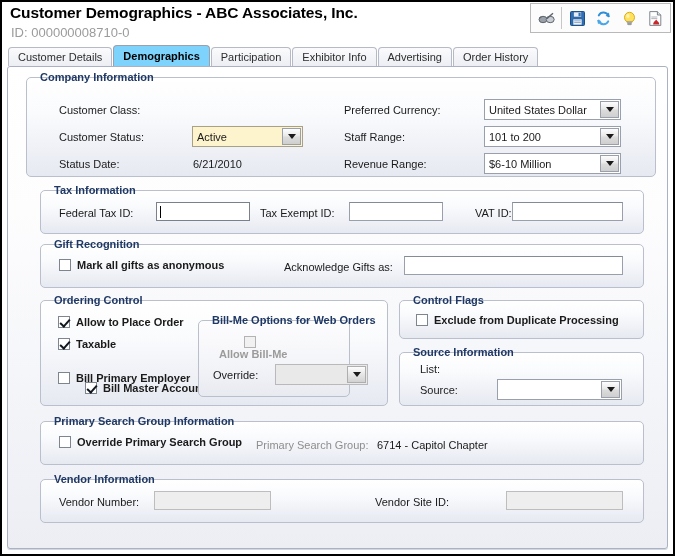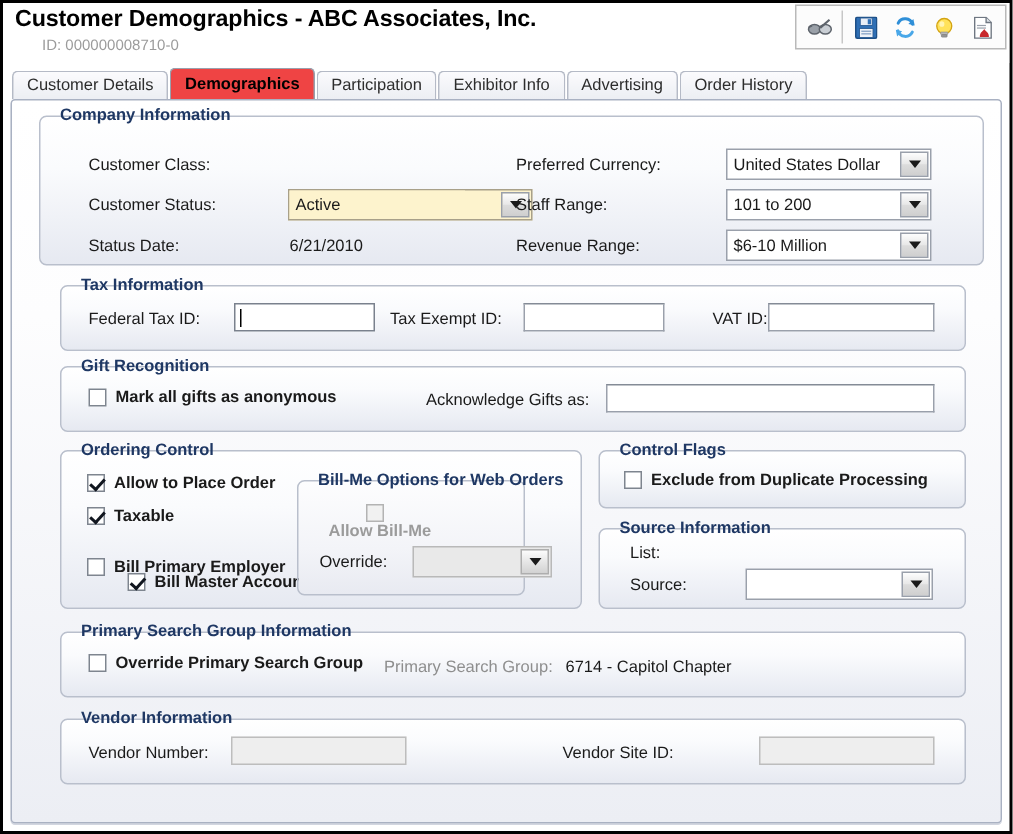--- a/index.html
+++ b/index.html
@@ -36,23 +36,23 @@
     left: 8px;
     top: 2px;
     font-size: 15.5px;
     font-weight: bold;
     color: #000000;
     letter-spacing: -0.1px;
     white-space: nowrap;
   }
   .subtitle {
     position: absolute;
-    left: 26px;
+    left: 9px;
     top: 23px;
-    font-size: 10px;
+    font-size: 13px;
     color: #9b9b9b;
     white-space: nowrap;
   }
   .toolbar {
     position: absolute;
     right: 2px;
     top: 1px;
     height: 28px;
     display: flex;
     align-items: center;
@@ -95,21 +95,21 @@
     border: 1px solid #b5bac6;
     border-bottom: none;
     border-radius: 4px 4px 0 0;
     margin-right: 1px;
     cursor: pointer;
     white-space: nowrap;
     box-sizing: border-box;
   }
   .tab.active {
     font-weight: bold;
-    background: #ef4444;
+    background: #7dd3fc;
     height: 21px;
     line-height: 21px;
     color: #000000;
     z-index: 3;
     border-color: #9aa0ad;
   }
 
   
   .content {
     position: relative;
@@ -349,21 +349,21 @@
   </div>
 
   <div class="content">
 
     <div class="group" style="left:18px; top:10px; width:630px; height:100px;">
       <div class="legend">Company Information</div>
 
       <div class="lbl" style="left:32px; top:26px;">Customer Class:</div>
 
       <div class="lbl" style="left:32px; top:53px;">Customer Status:</div>
-      <div class="combo yellow" style="left:165px; top:48px; width:163px;gap:24px;">
+      <div class="combo yellow" style="left:165px; top:48px; width:111px;gap:24px;">
         <div class="ctext">Active</div>
         <div class="cbtn">
             <span class="arrow"></span>
           </div>
       </div>
 
       <div class="lbl" style="left:32px; top:80px;">Status Date:</div>
       <div class="val" style="left:166px; top:80px;">6/21/2010</div>
 
       <div class="lbl" style="left:317px; top:26px;">Preferred Currency:</div>

